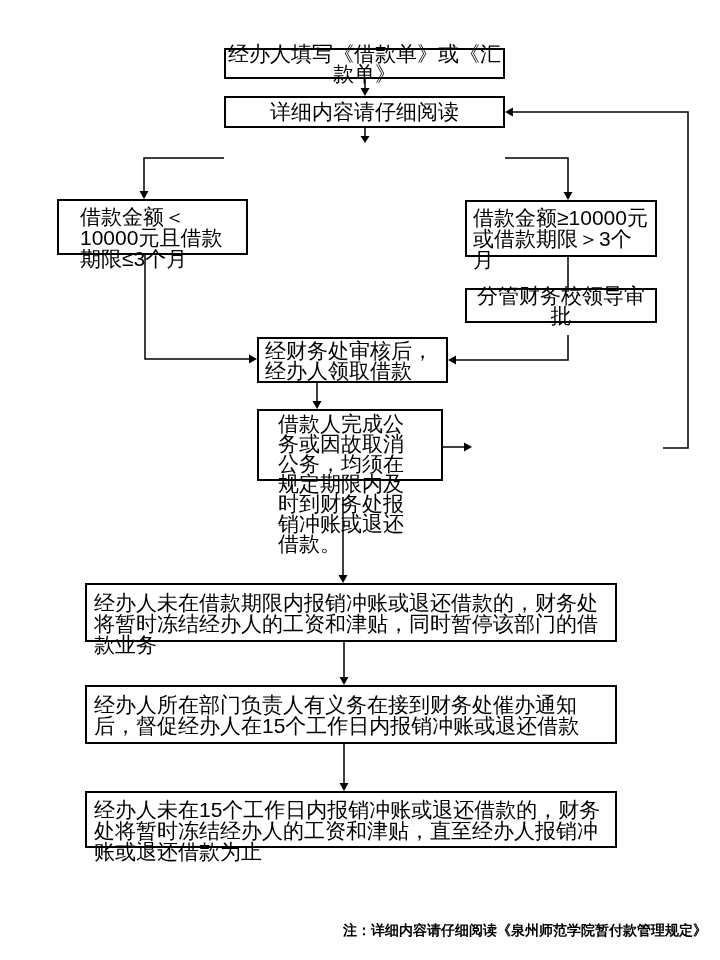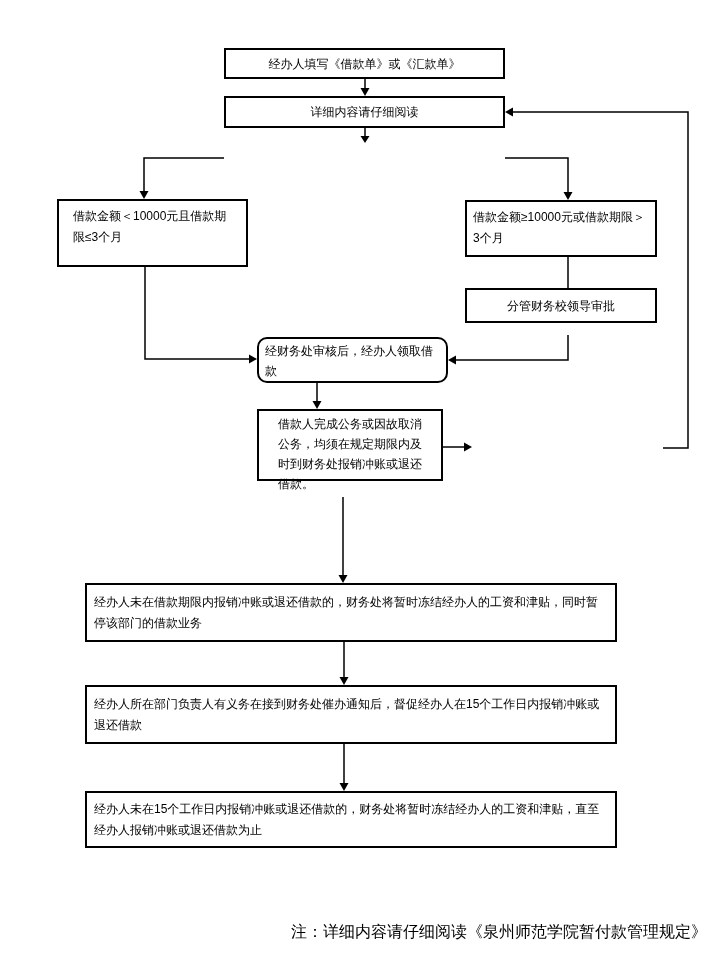--- a/index.html
+++ b/index.html
@@ -9,45 +9,46 @@
     background:#ffffff;
     font-family:"Liberation Sans", sans-serif;
     color:#000000;
     overflow:hidden;
   }
   .node{
     position:absolute;
     box-sizing:border-box;
     border:2px solid #000000;
     background:#ffffff;
-    font-size:12px;
+    font-size:21px;
     line-height:20px;
     text-align:left;
   }
   .center{
     display:flex;align-items:center;justify-content:center;
     text-align:center;
   }
   #n1{left:224px;top:48px;width:281px;height:31px;}
   #n2{left:224px;top:96px;width:281px;height:32px;}
   #n3{left:224px;top:143px;width:281px;height:29px;}
-  #nL{left:57px;top:199px;width:191px;height:68px;padding:5px 14px;line-height:21px;}
+  #nL{left:57px;top:199px;width:191px;height:56px;padding:5px 21px;line-height:21px;}
   #nR{left:465px;top:200px;width:192px;height:57px;padding:5px 6px;line-height:21px;}
   #nA{left:465px;top:288px;width:192px;height:35px;}
-  #nV{left:257px;top:337px;width:191px;height:46px;padding:2px 6px;border-radius:10px;}
+  #nV{left:257px;top:337px;width:191px;height:46px;padding:2px 6px;}
   #nC{left:257px;top:409px;width:186px;height:72px;padding:3px 19px;}
   #nS{left:472px;top:417px;width:191px;height:63px;padding:1px 4px;}
   #w1{left:85px;top:583px;width:532px;height:59px;padding:7px 7px;line-height:21px;}
   #w2{left:85px;top:685px;width:532px;height:59px;padding:7px 7px;line-height:21px;}
   #w3{left:85px;top:791px;width:532px;height:57px;padding:6px 7px;line-height:21px;}
   #note{
     position:absolute;
     right:13px;top:922px;
-    font-size:16px;
+    font-size:14px;
     white-space:nowrap;
+    font-weight:bold;
   }
   #wires{position:absolute;left:0;top:0;width:720px;height:960px;pointer-events:none;}
   #wires polyline, #wires line{fill:none;stroke:#000000;stroke-width:1.5;}
   #wires polygon{fill:#000000;stroke:none;}
 </style>
 </head>
 <body>
 
 <div id="canvas">
 

